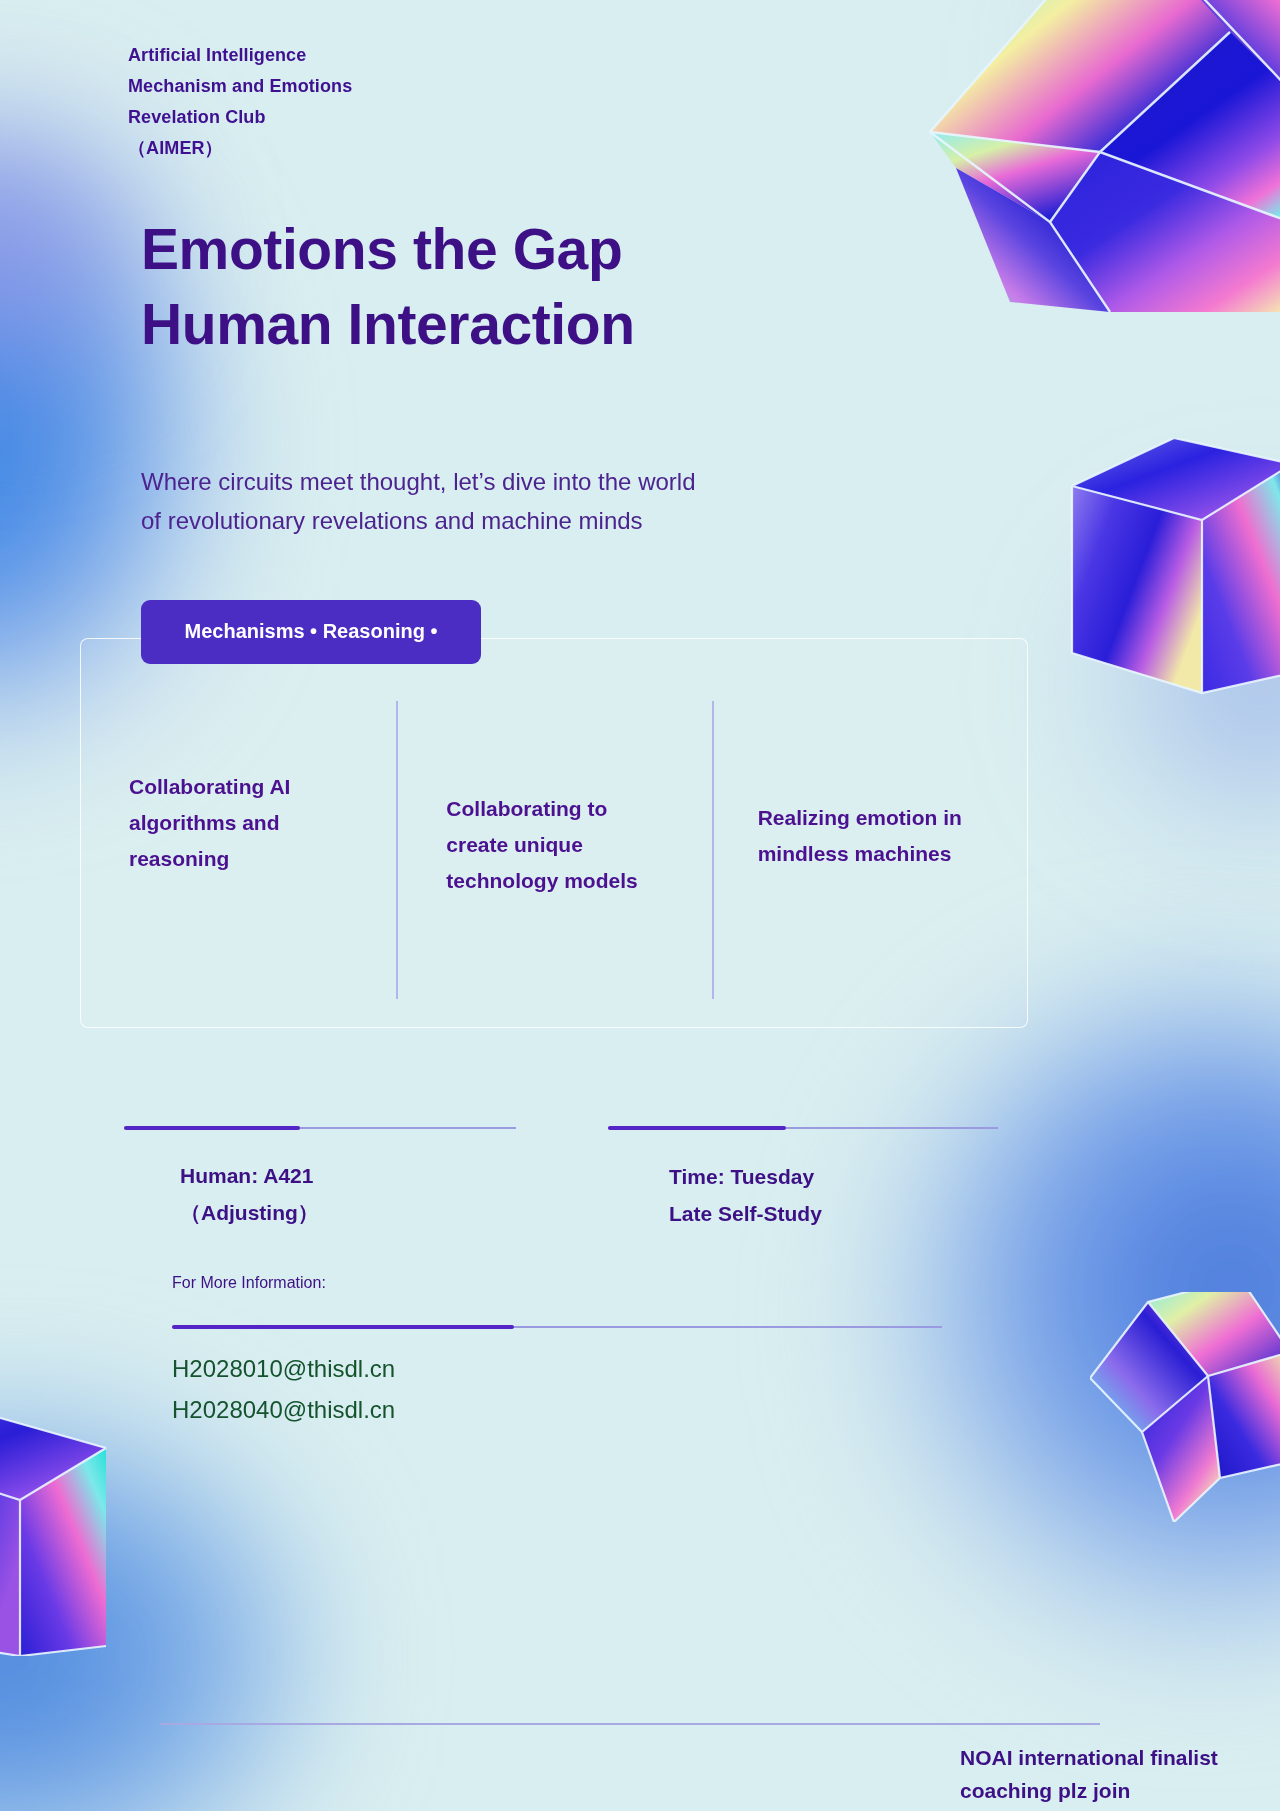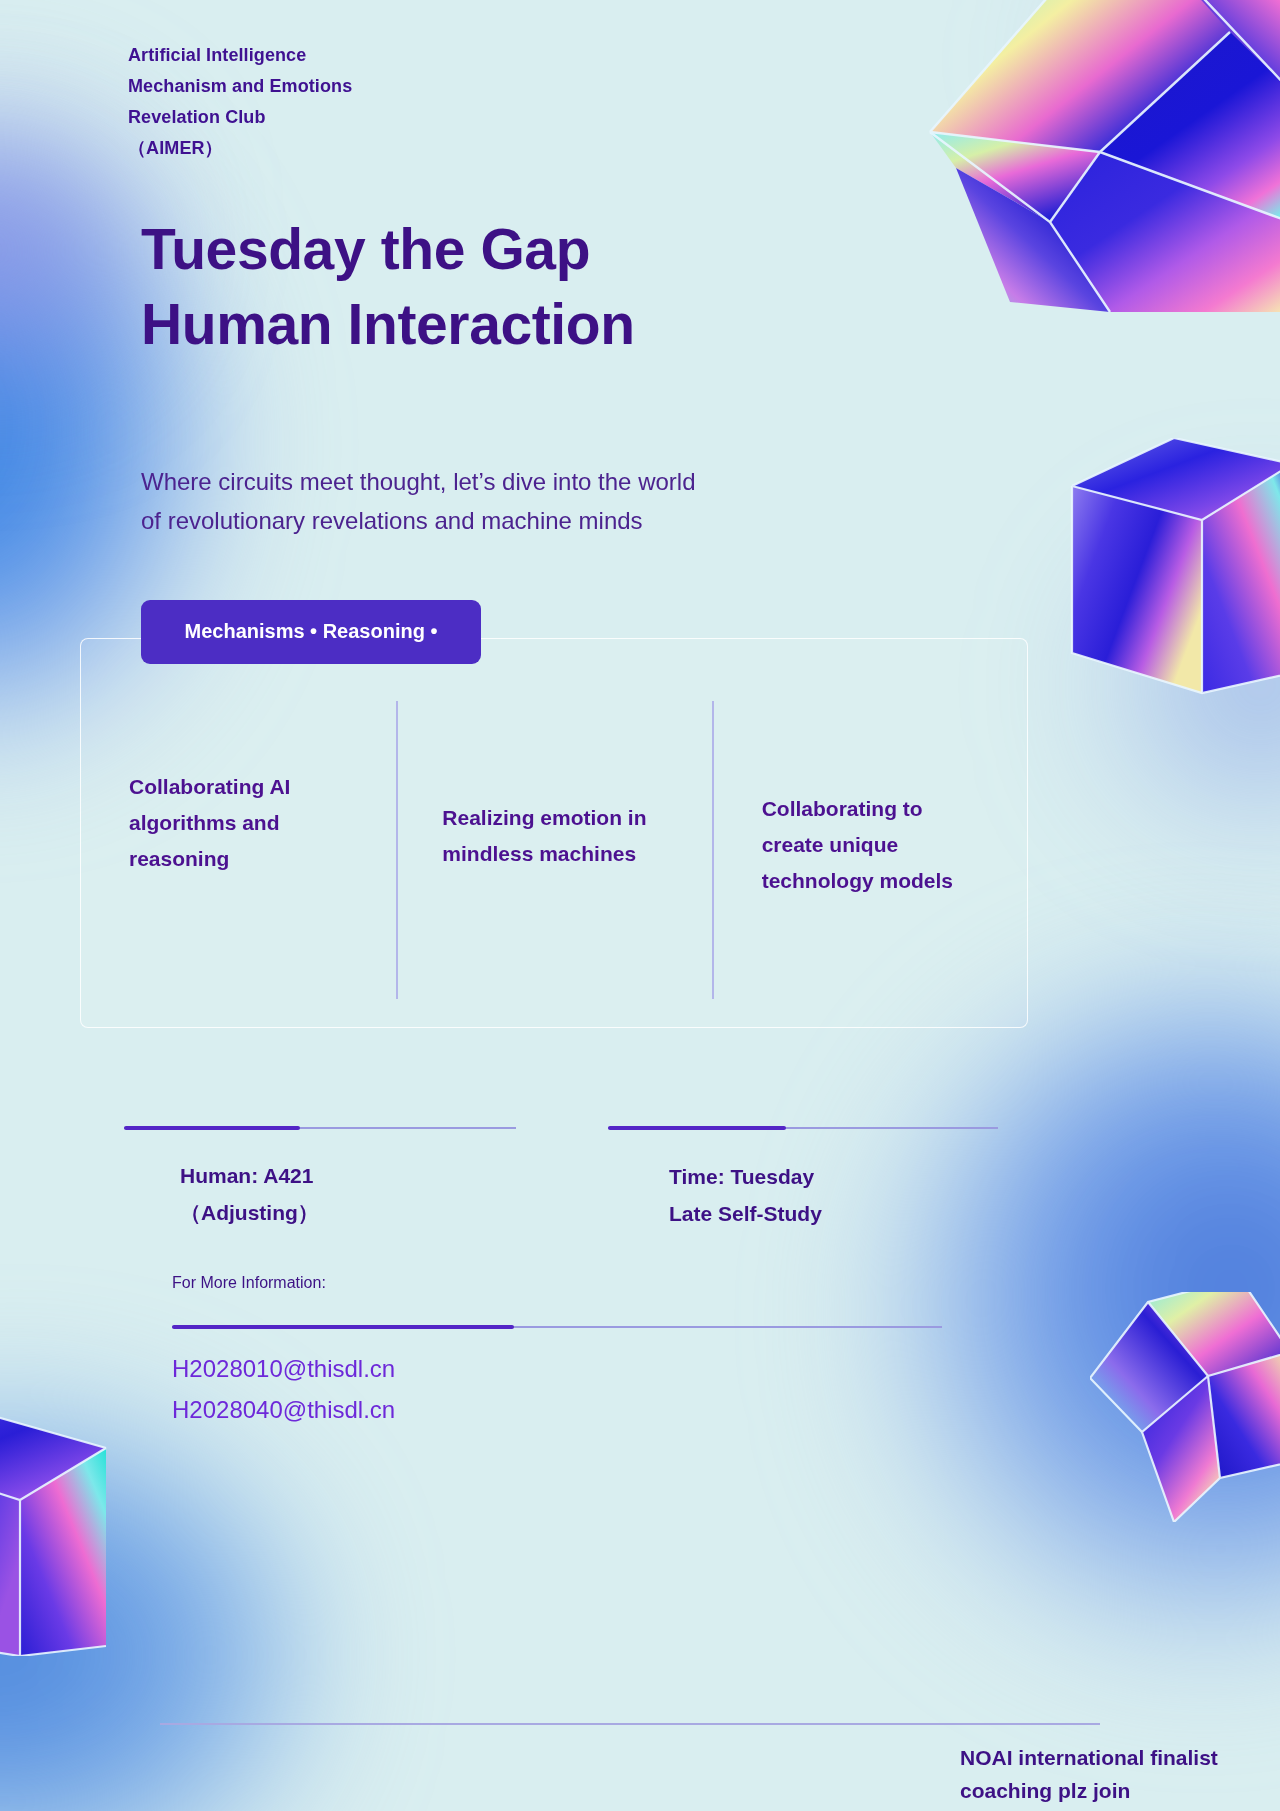--- a/index.html
+++ b/index.html
@@ -132,21 +132,21 @@
   .more-title {
     position:absolute; left:172px; top:1274px;
     font-size:16px; font-weight:400; color:#3d1185;
   }
   .rule-more { left:172px; top:1325px; width:770px; }
   .rule-more .fill { width:342px; }
 
   .emails {
     position:absolute; left:172px; top:1348px;
     font-size:24px; font-weight:400; line-height:1.72;
-    color:#6d28d9;
+    color:#14532d;
   }
 
   .footer-rule {
     position:absolute; left:160px; top:1723px; width:940px;
     height:1.5px; background:#a8a9e2;
   }
   .footer-note {
     position:absolute; right:40px; top:1742px;
     text-align:left;
     font-size:21px; font-weight:700; line-height:1.55;
@@ -345,51 +345,51 @@
 <div class="content">
 
   <div class="club">
     <div>Artificial Intelligence</div>
     <div>Mechanism and Emotions</div>
     <div>Revelation Club</div>
     <div>（AIMER）</div>
   </div>
 
   <h1 class="title">
-    <div>Tuesday the Gap</div>
+    <div>Emotions the Gap</div>
     <div>Human Interaction</div>
   </h1>
 
   <div class="subtitle">
     <div>Where circuits meet thought, let’s dive into the world</div>
     <div>of revolutionary revelations and machine minds</div>
   </div>
 
   <div class="card">
     <div class="card-cols">
       <div class="card-col col1">
         <div class="col-text">
           <div>Collaborating AI</div>
           <div>algorithms and</div>
           <div>reasoning</div>
         </div>
       </div>
-      <div class="card-col col2">
-        <div class="col-text">
-          <div>Realizing emotion in</div>
-          <div>mindless machines</div>
-        </div>
-      </div>
       <div class="card-col col3">
         <div class="col-text">
           <div>Collaborating to</div>
           <div>create unique</div>
           <div>technology models</div>
         </div>
       </div>
+      <div class="card-col col2">
+        <div class="col-text">
+          <div>Realizing emotion in</div>
+          <div>mindless machines</div>
+        </div>
+      </div>
     </div>
   </div>
 
   <div class="badge">
     <div>Mechanisms • Reasoning •</div>
   </div>
 
   <div class="rule rule-place">
     <div class="track"></div>
       <div class="fill"></div>

